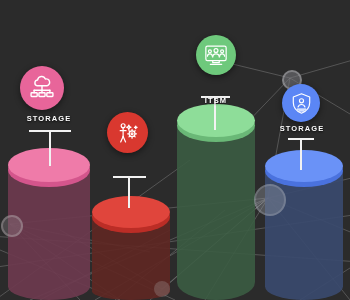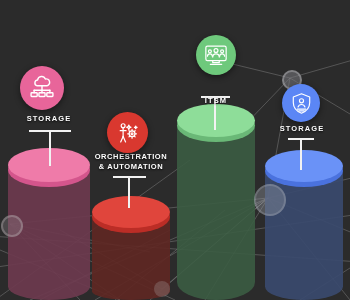--- a/index.html
+++ b/index.html
@@ -147,22 +147,20 @@
     <div class="post" style="left:13px;height:34px;"></div>
   </div>
 
   <div class="stem" style="left:288px;top:138px;width:26px;height:32px;">
     <div class="bar"></div>
     <div class="post" style="left:12px;height:32px;"></div>
   </div>
 
   <div class="lbl" style="left:9px;top:114px;width:80px;">STORAGE</div>
 
-  <div class="lbl" style="left:90px;top:152px;width:82px;letter-spacing:0.6px;">ORCHESTRATION
-&amp; AUTOMATION</div>
 
   <div class="lbl" style="left:176px;top:96px;width:80px;">ITSM</div>
 
   <div class="lbl" style="left:262px;top:124px;width:80px;">STORAGE</div>
 
   <div class="badge" style="left:20px;top:66px;width:44px;height:44px;background:#e8659a;">
     <svg width="28" height="28" viewBox="0 0 32 32">
       <g fill="none" stroke="#ffffff" stroke-width="1.6" stroke-linecap="round" stroke-linejoin="round">
         <path d="M10.5 13.5a3.4 3.4 0 0 1 .5-6.7 4.6 4.6 0 0 1 8.8-1.1 3.9 3.9 0 0 1 1.9 7.8z"></path>
         <line x1="16" y1="13.5" x2="16" y2="18"></line>

